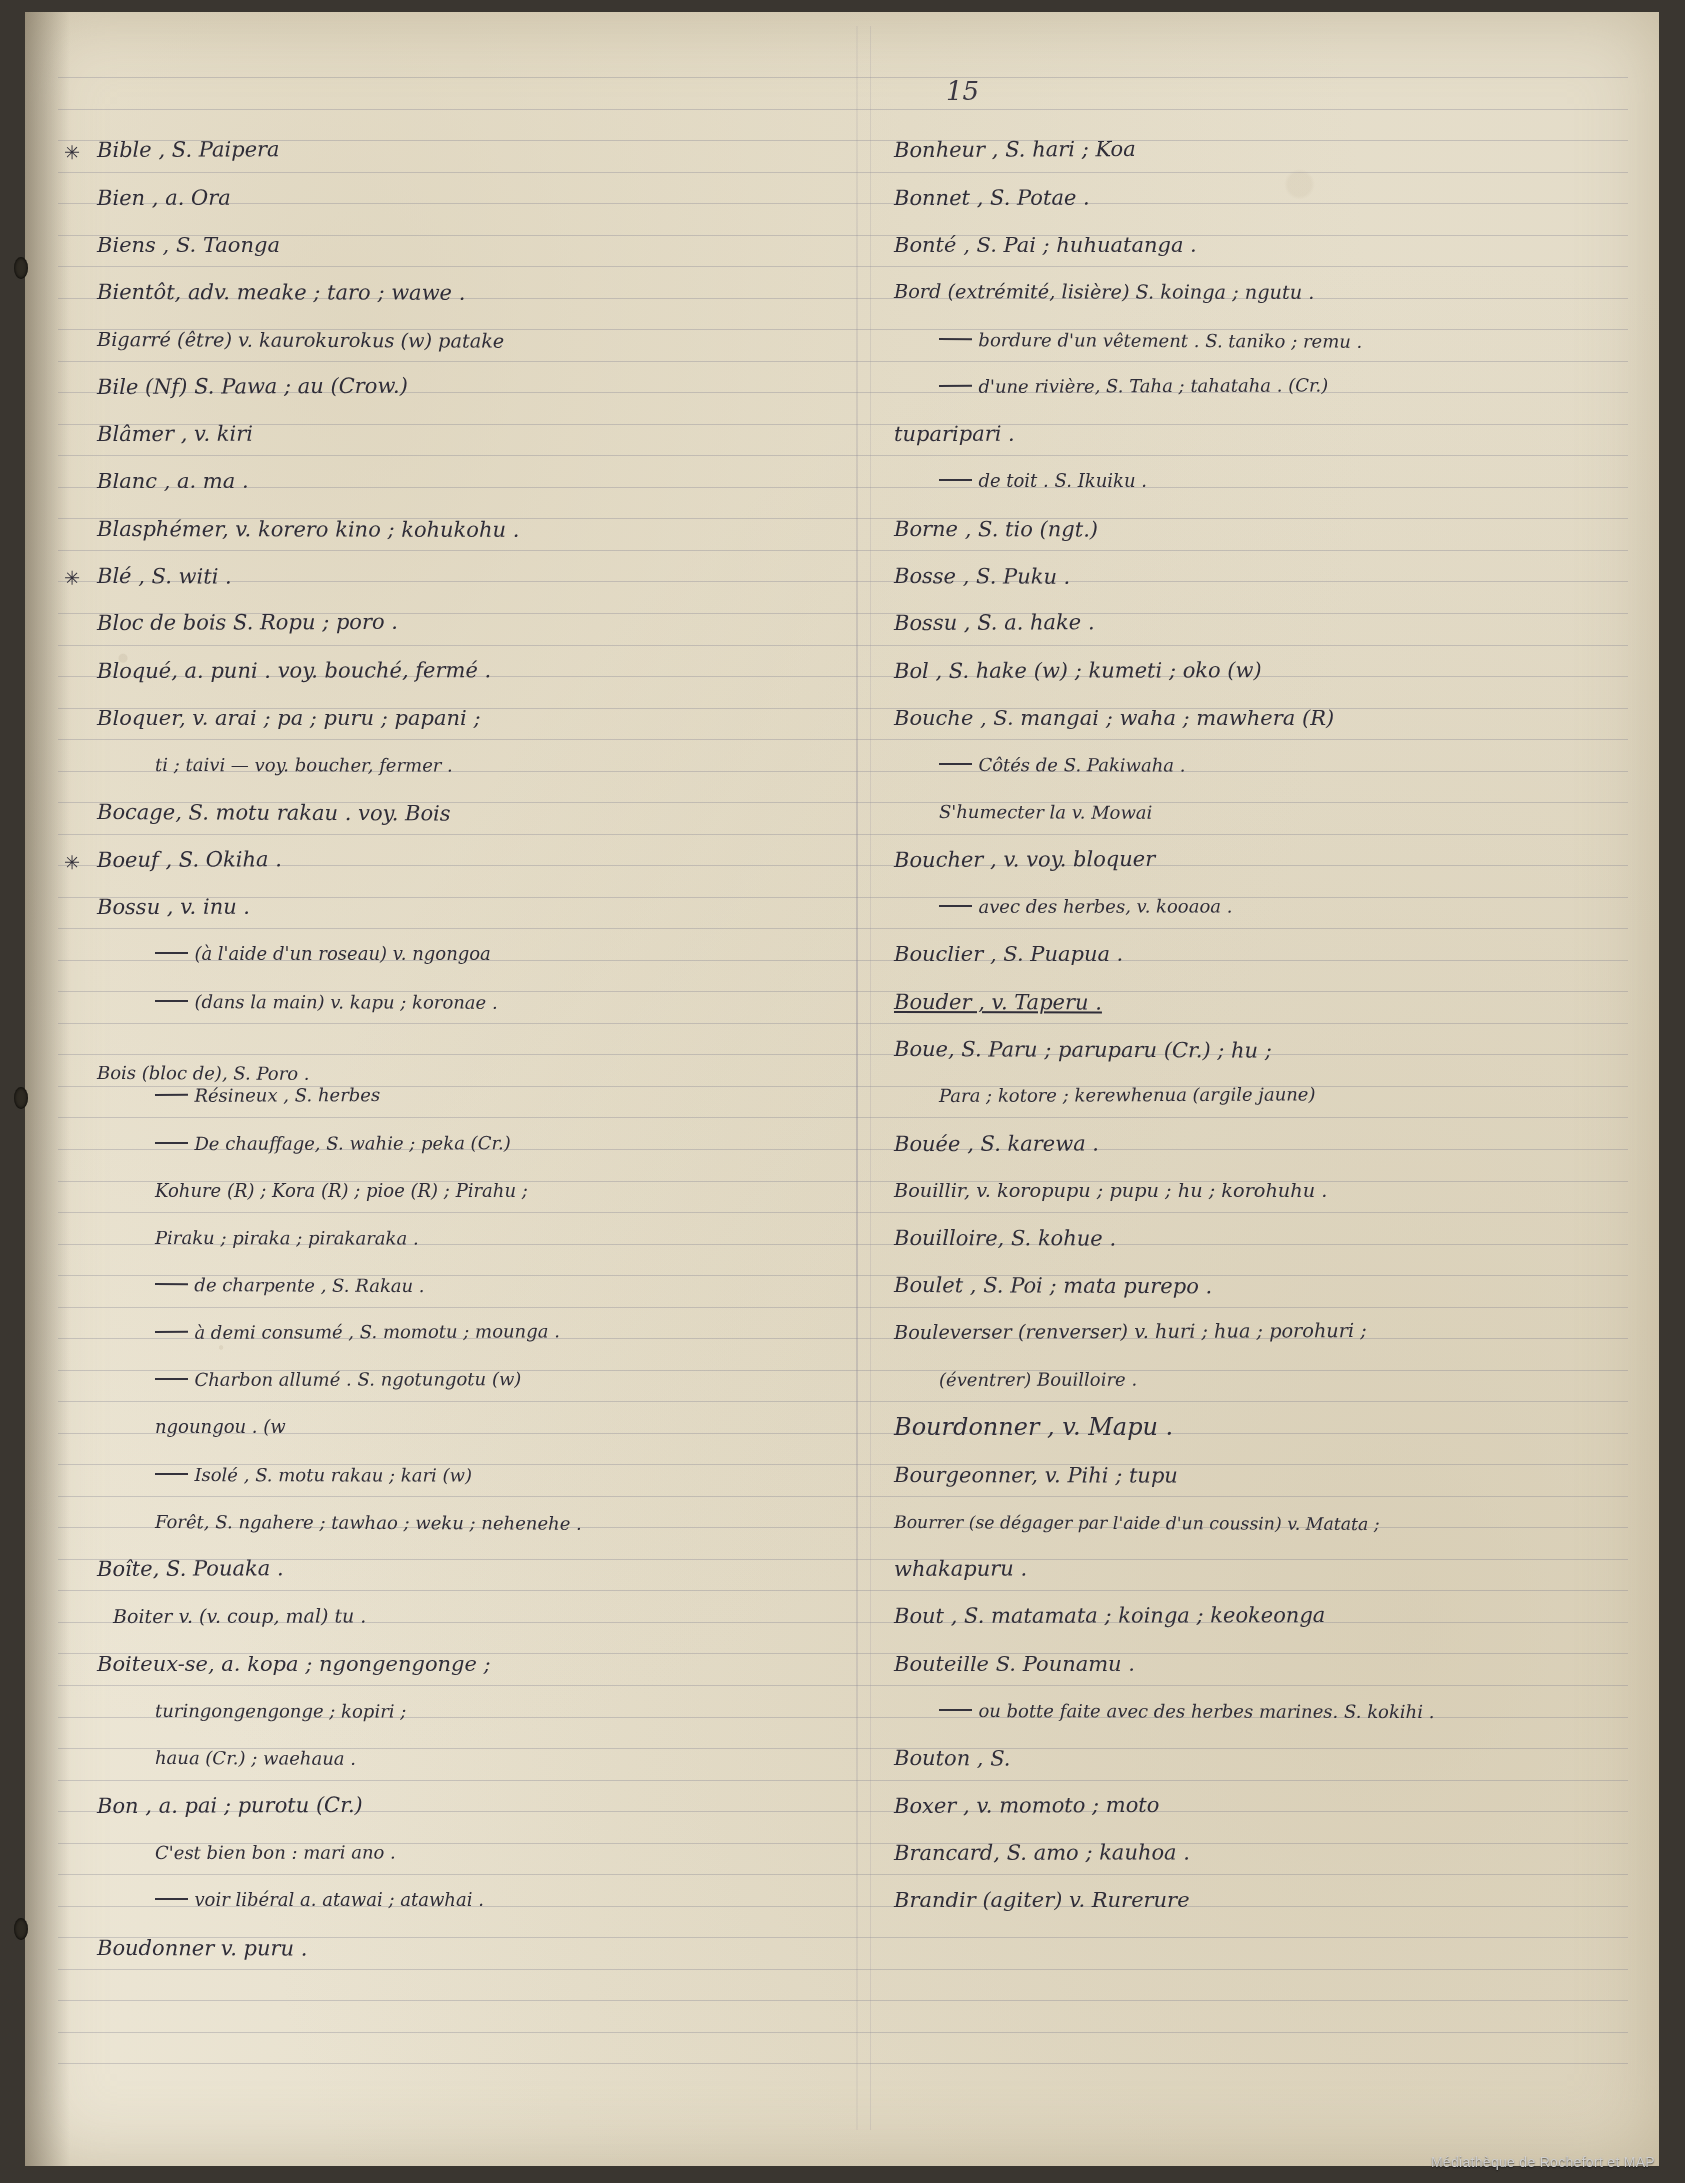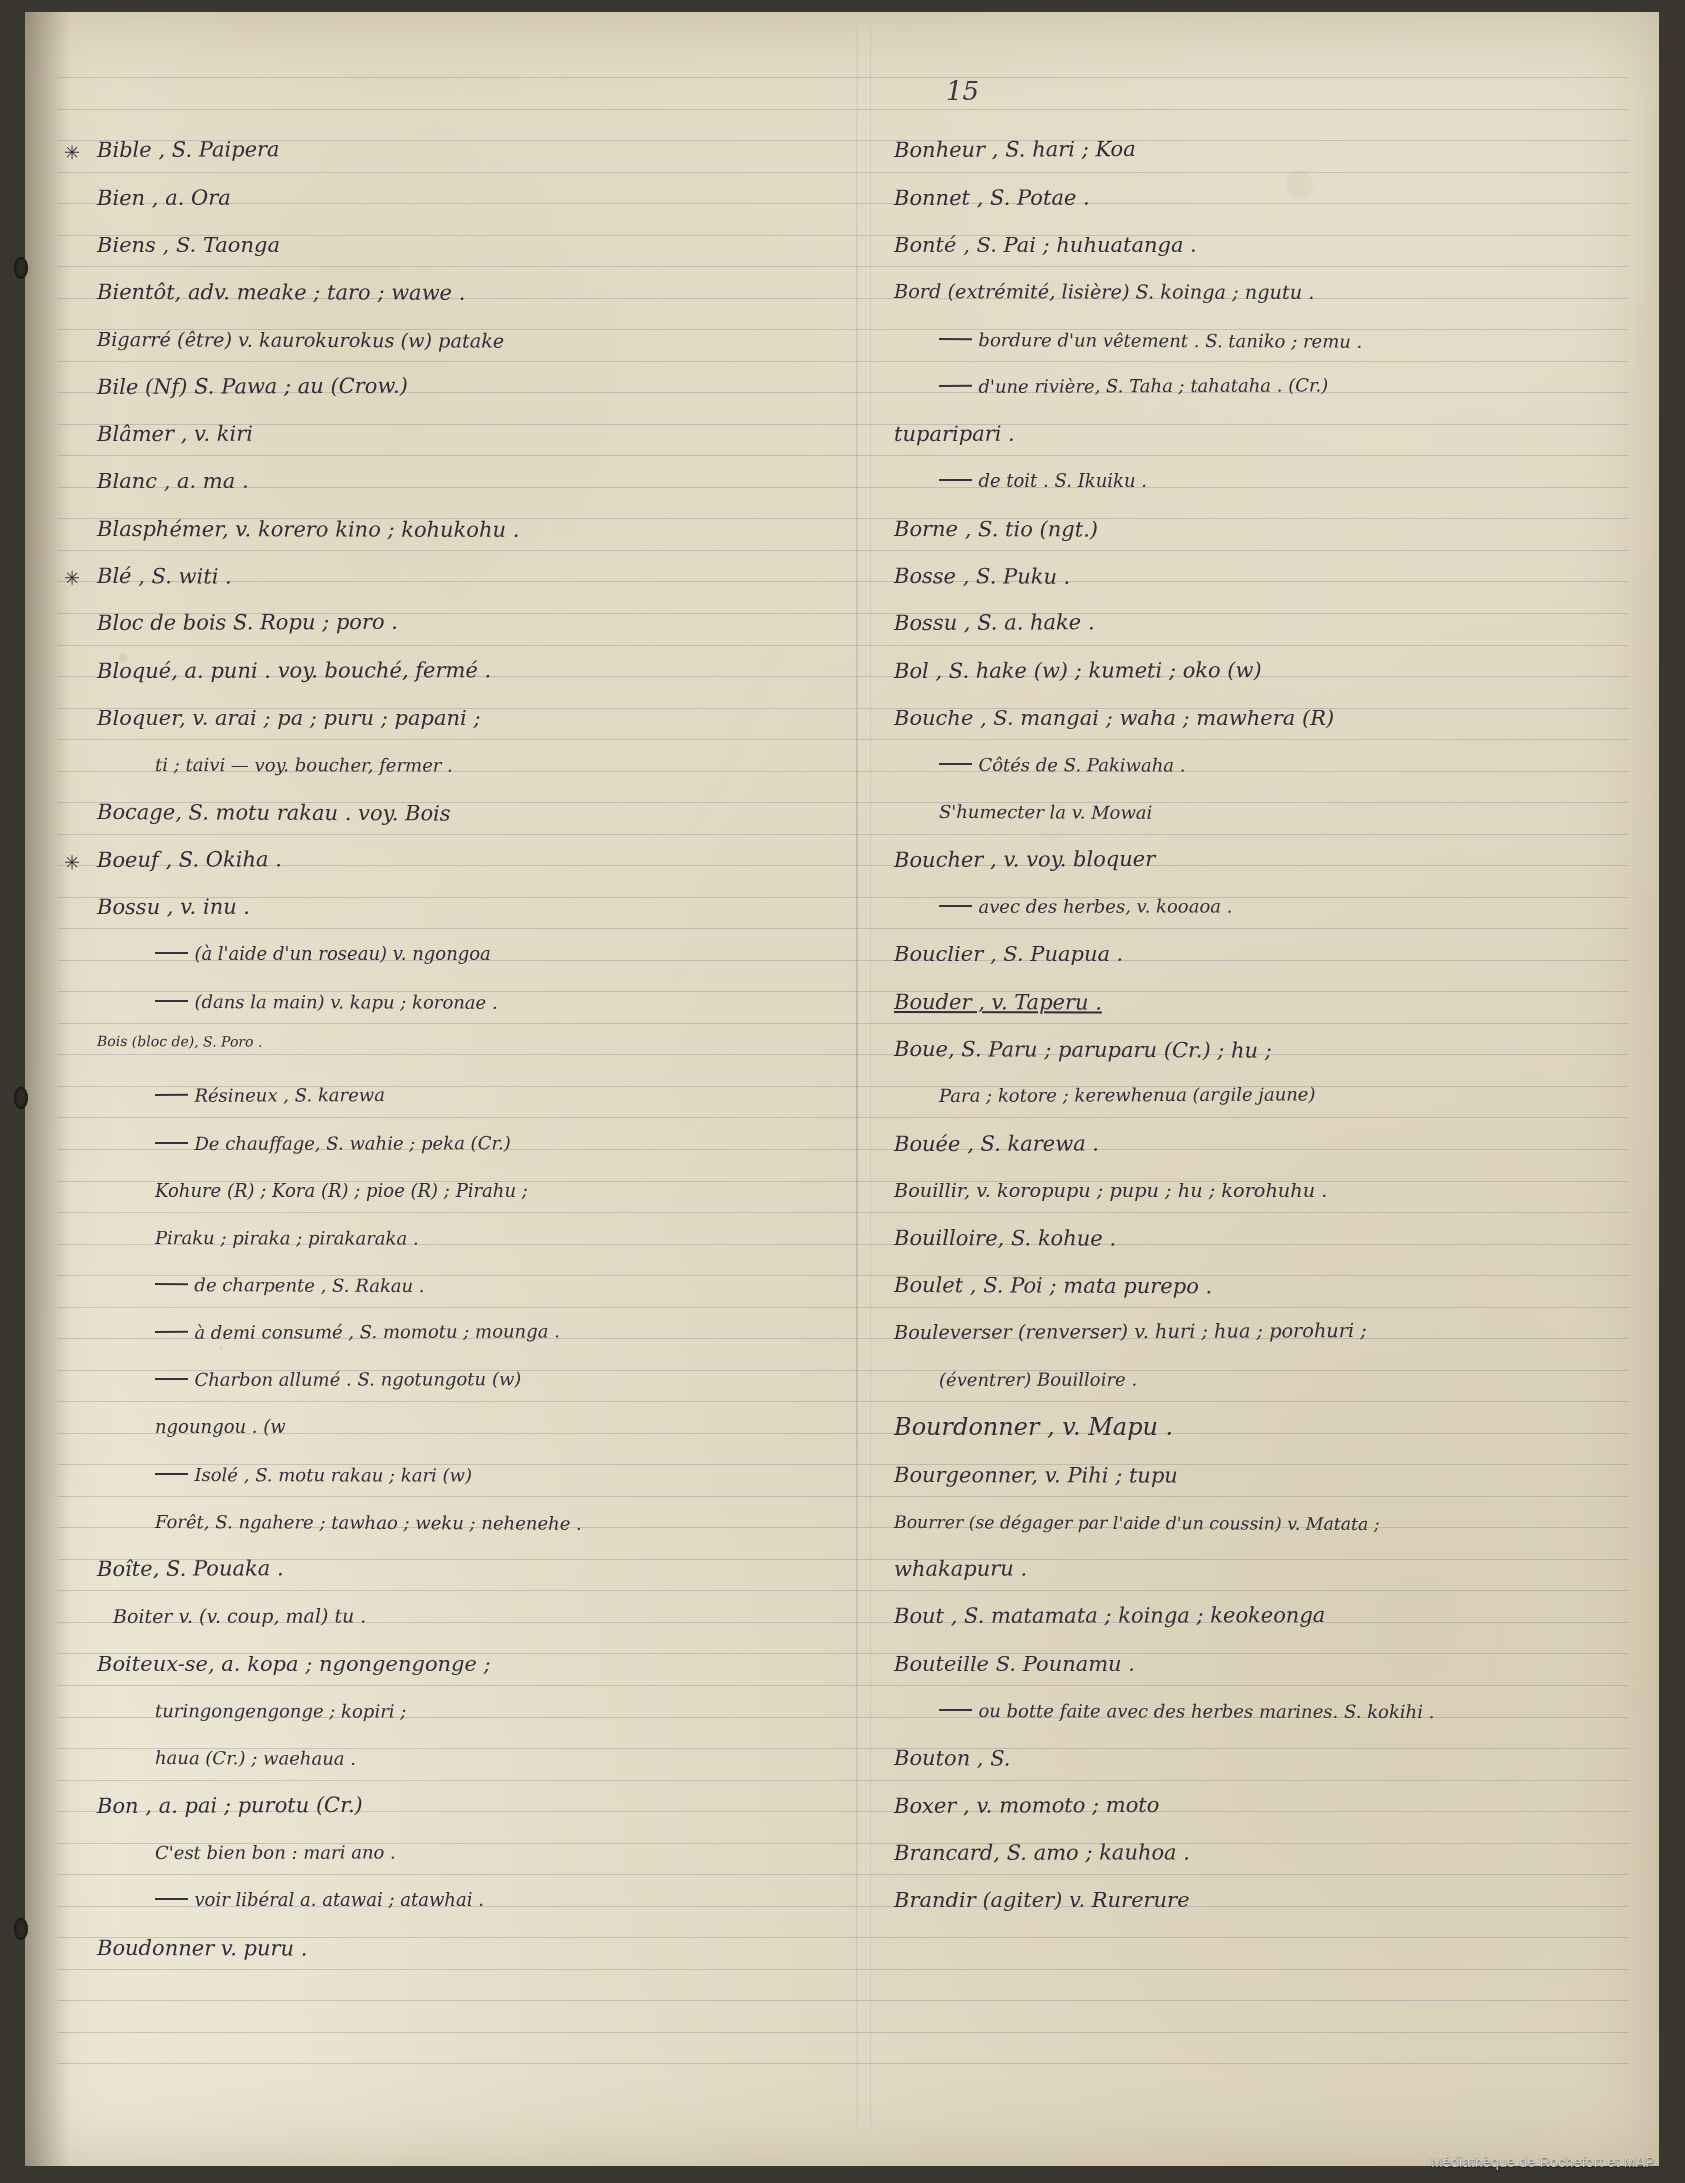--- a/index.html
+++ b/index.html
@@ -255,22 +255,22 @@
       <div class="entry" style="top: 564px; left: 0px; font-size: 21px; transform: rotate(0.24deg);"><span class="star" style="left: -33px; top: 2.6px;">✳</span><span>Blé , S.  witi .</span></div>
       <div class="entry" style="top: 611px; left: 0px; font-size: 21px; transform: rotate(-0.24deg);"><span>Bloc de bois S.  Ropu ; poro .</span></div>
       <div class="entry" style="top: 659px; left: 0px; font-size: 21px; transform: rotate(-0.12deg);"><span>Bloqué, a.  puni .  voy. bouché, fermé .</span></div>
       <div class="entry" style="top: 706px; left: 0px; font-size: 21px; transform: rotate(0deg);"><span>Bloquer, v.  arai ; pa ; puru ; papani ;</span></div>
       <div class="entry" style="top: 753px; left: 58px; font-size: 18px; transform: rotate(0.12deg);"><span>ti ; taivi  —  voy. boucher, fermer .</span></div>
       <div class="entry" style="top: 800px; left: 0px; font-size: 21px; transform: rotate(0.24deg);"><span>Bocage, S.  motu rakau .  voy. Bois</span></div>
       <div class="entry" style="top: 848px; left: 0px; font-size: 21px; transform: rotate(-0.24deg);"><span class="star" style="left: -33px; top: 2.6px;">✳</span><span>Boeuf , S.  Okiha .</span></div>
       <div class="entry" style="top: 895px; left: 0px; font-size: 21px; transform: rotate(-0.12deg);"><span>Bossu , v.  inu .</span></div>
       <div class="entry" style="top: 942px; left: 58px; font-size: 18px; transform: rotate(0deg);"><span class="dash"></span><span>(à l'aide d'un roseau) v. ngongoa</span></div>
       <div class="entry" style="top: 990px; left: 58px; font-size: 18px; transform: rotate(0.12deg);"><span class="dash"></span><span>(dans la main) v. kapu ; koronae .</span></div>
-      <div class="entry" style="top: 1029px; left: 0px; font-size: 14px; transform: rotate(0.24deg);"><span>Bois (bloc de), S. Poro .</span></div>
-      <div class="entry" style="top: 1084px; left: 58px; font-size: 18px; transform: rotate(-0.24deg);"><span class="dash"></span><span>Résineux , S.  karewa</span></div>
+      <div class="entry" style="top: 1061px; left: 0px; font-size: 18px; transform: rotate(0.24deg);"><span>Bois (bloc de), S. Poro .</span></div>
+      <div class="entry" style="top: 1084px; left: 58px; font-size: 18px; transform: rotate(-0.24deg);"><span class="dash"></span><span>Résineux , S.  herbes</span></div>
       <div class="entry" style="top: 1132px; left: 58px; font-size: 18px; transform: rotate(-0.12deg);"><span class="dash"></span><span>De chauffage, S.  wahie ; peka (Cr.)</span></div>
       <div class="entry" style="top: 1179px; left: 58px; font-size: 18px; transform: rotate(0deg);"><span>Kohure (R) ; Kora (R) ; pioe (R) ; Pirahu ;</span></div>
       <div class="entry" style="top: 1226px; left: 58px; font-size: 18px; transform: rotate(0.12deg);"><span>Piraku ; piraka ; pirakaraka .</span></div>
       <div class="entry" style="top: 1273px; left: 58px; font-size: 18px; transform: rotate(0.24deg);"><span class="dash"></span><span>de charpente , S. Rakau .</span></div>
       <div class="entry" style="top: 1321px; left: 58px; font-size: 18px; transform: rotate(-0.24deg);"><span class="dash"></span><span>à demi consumé , S. momotu ; mounga .</span></div>
       <div class="entry" style="top: 1368px; left: 58px; font-size: 18px; transform: rotate(-0.12deg); text-align: center;"><span class="dash"></span><span>Charbon allumé . S. ngotungotu (w)</span></div>
       <div class="entry" style="top: 1415px; left: 58px; font-size: 18px; transform: rotate(0deg);"><span>ngoungou . (w</span></div>
       <div class="entry" style="top: 1463px; left: 58px; font-size: 18px; transform: rotate(0.12deg);"><span class="dash"></span><span>Isolé , S. motu rakau ; kari (w)</span></div>
       <div class="entry" style="top: 1510px; left: 58px; font-size: 18px; transform: rotate(0.24deg);"><span>Forêt, S. ngahere ; tawhao ; weku ; nehenehe .</span></div>
       <div class="entry" style="top: 1557px; left: 0px; font-size: 21px; transform: rotate(-0.24deg);"><span>Boîte, S.  Pouaka .</span></div>

